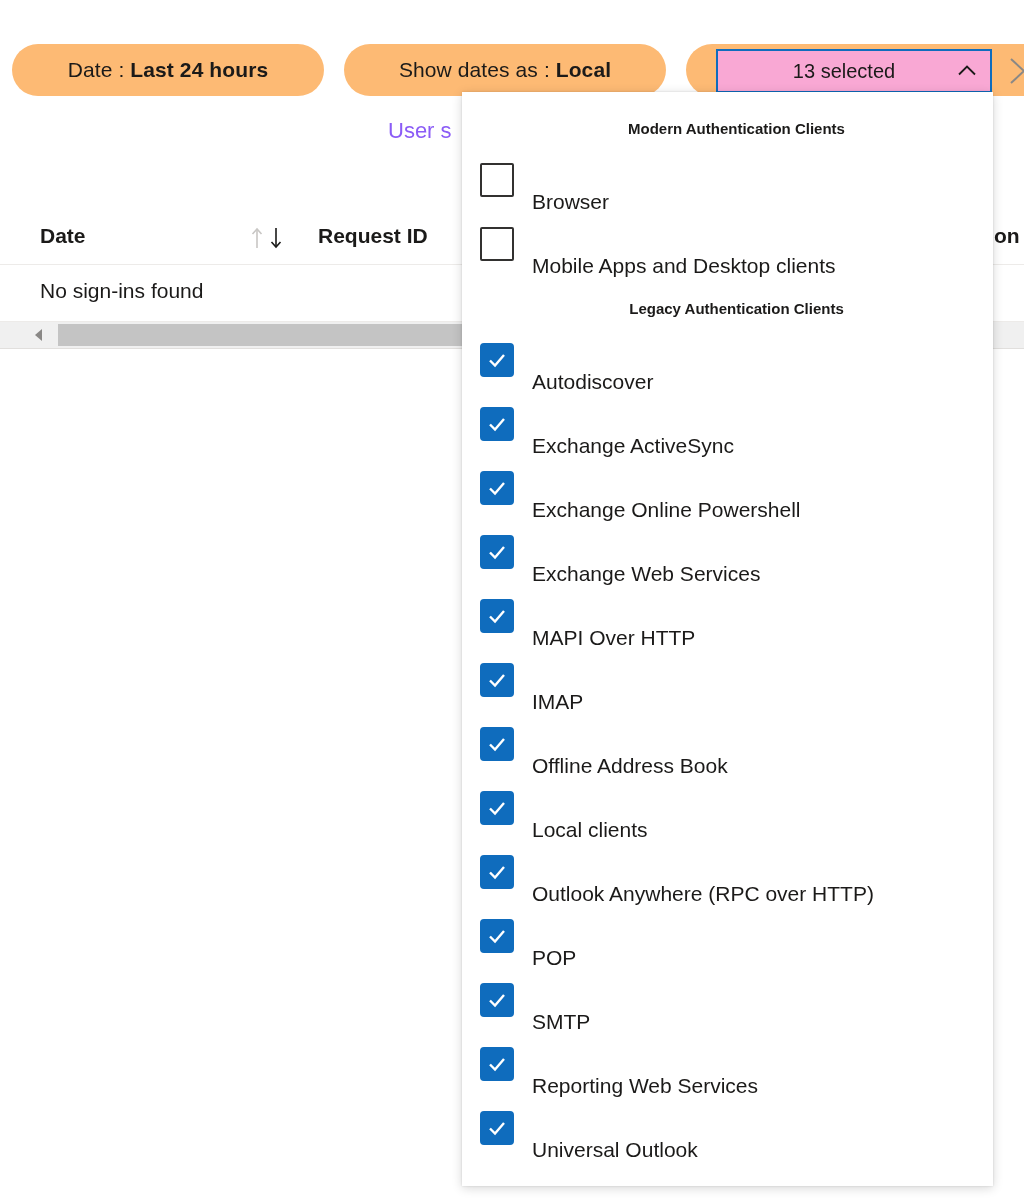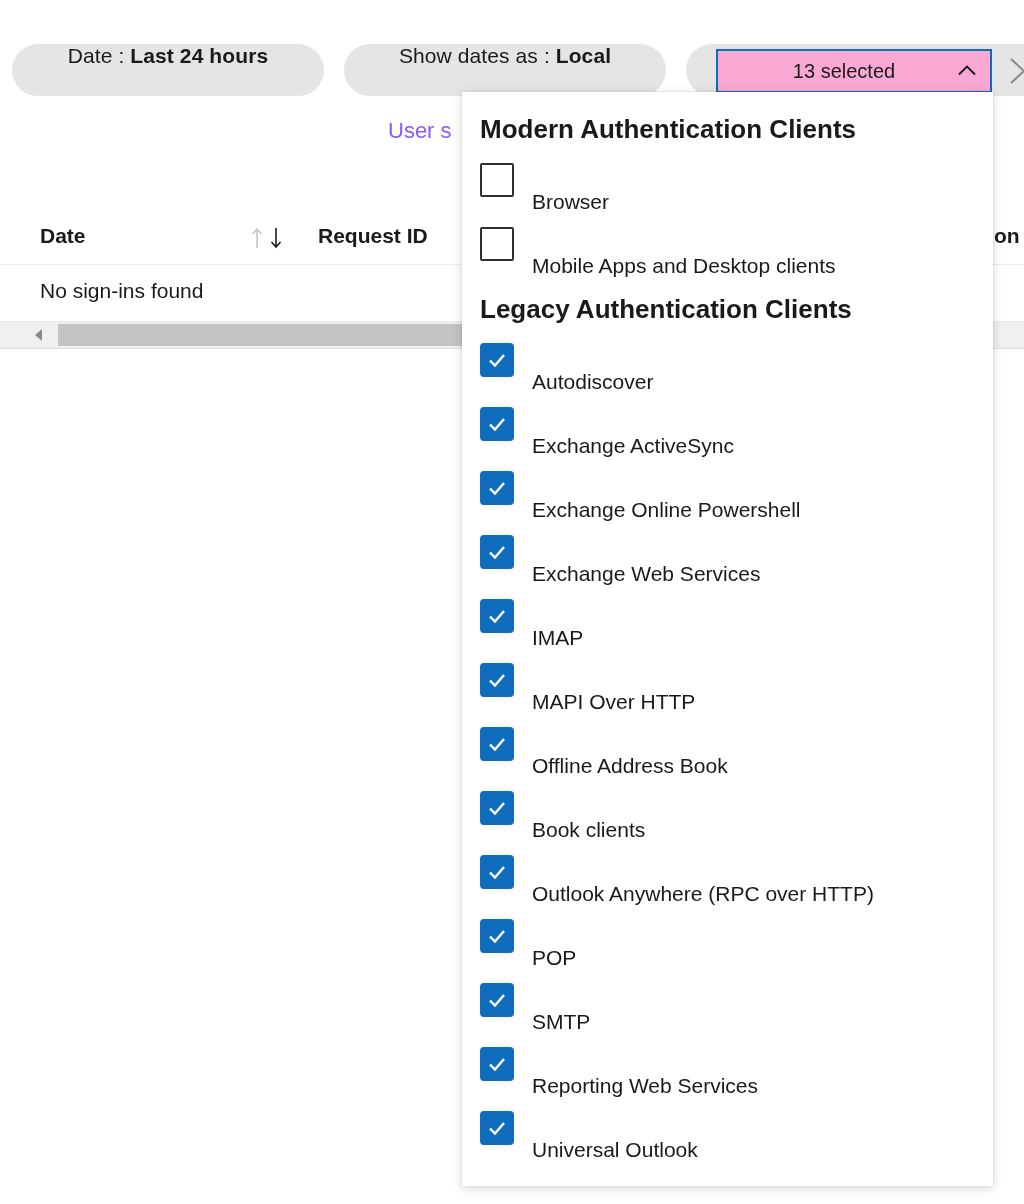--- a/index.html
+++ b/index.html
@@ -23,22 +23,23 @@
     left: 0;
     top: 44px;
     width: 1024px;
     height: 52px;
   }
   .pill {
     position: absolute;
     top: 0;
     height: 52px;
     border-radius: 26px;
-    background: #e5e5e5;
+    background: #fdba74;
     display: flex;
+    align-items: center;
     box-sizing: border-box;
     white-space: nowrap;
   }
   .pill-text {
     font-size: 21px;
     color: #1b1a19;
     letter-spacing: .1px;
   }
   .pill-text b { font-weight: 700; }
 
@@ -205,27 +206,28 @@
     top: 92px;
     width: 531px;
     height: 1094px;
     background: #ffffff;
     box-shadow: 0 2px 10px rgba(0,0,0,.16), 0 0 2px rgba(0,0,0,.12);
     box-sizing: border-box;
     padding: 0;
     overflow: hidden;
   }
   .group-heading {
-    font-size: 26px;
+    font-size: 15px;
     font-weight: 700;
     color: #1b1a19;
     padding: 0 0 0 18px;
     height: 38px;
     line-height: 38px;
     white-space: nowrap;
+    text-align: center;
   }
   #group-modern { margin-top: 18px; }
   #group-legacy { margin-top: 14px; }
 
   .option-row {
     display: flex;
     align-items: center;
     height: 64px;
     padding-left: 18px;
     box-sizing: border-box;
@@ -397,48 +399,48 @@
     </span>
     <span class="option-label">Exchange Web Services</span>
   </div>
 
   <div class="option-row">
     <span class="checkbox checked">
       <svg class="tick" width="24" height="24" viewBox="0 0 24 24" aria-hidden="true">
         <path d="M5 12.5 L10 17.5 L19 7" fill="none" stroke="#ffffff" stroke-width="2.4"></path>
       </svg>
     </span>
+    <span class="option-label">MAPI Over HTTP</span>
+  </div>
+
+  <div class="option-row">
+    <span class="checkbox checked">
+      <svg class="tick" width="24" height="24" viewBox="0 0 24 24" aria-hidden="true">
+        <path d="M5 12.5 L10 17.5 L19 7" fill="none" stroke="#ffffff" stroke-width="2.4"></path>
+      </svg>
+    </span>
     <span class="option-label">IMAP</span>
   </div>
 
   <div class="option-row">
     <span class="checkbox checked">
       <svg class="tick" width="24" height="24" viewBox="0 0 24 24" aria-hidden="true">
         <path d="M5 12.5 L10 17.5 L19 7" fill="none" stroke="#ffffff" stroke-width="2.4"></path>
       </svg>
     </span>
-    <span class="option-label">MAPI Over HTTP</span>
-  </div>
-
-  <div class="option-row">
-    <span class="checkbox checked">
-      <svg class="tick" width="24" height="24" viewBox="0 0 24 24" aria-hidden="true">
-        <path d="M5 12.5 L10 17.5 L19 7" fill="none" stroke="#ffffff" stroke-width="2.4"></path>
-      </svg>
-    </span>
     <span class="option-label">Offline Address Book</span>
   </div>
 
   <div class="option-row">
     <span class="checkbox checked">
       <svg class="tick" width="24" height="24" viewBox="0 0 24 24" aria-hidden="true">
         <path d="M5 12.5 L10 17.5 L19 7" fill="none" stroke="#ffffff" stroke-width="2.4"></path>
       </svg>
     </span>
-    <span class="option-label">Book clients</span>
+    <span class="option-label">Local clients</span>
   </div>
 
   <div class="option-row">
     <span class="checkbox checked">
       <svg class="tick" width="24" height="24" viewBox="0 0 24 24" aria-hidden="true">
         <path d="M5 12.5 L10 17.5 L19 7" fill="none" stroke="#ffffff" stroke-width="2.4"></path>
       </svg>
     </span>
     <span class="option-label">Outlook Anywhere (RPC over HTTP)</span>
   </div>

